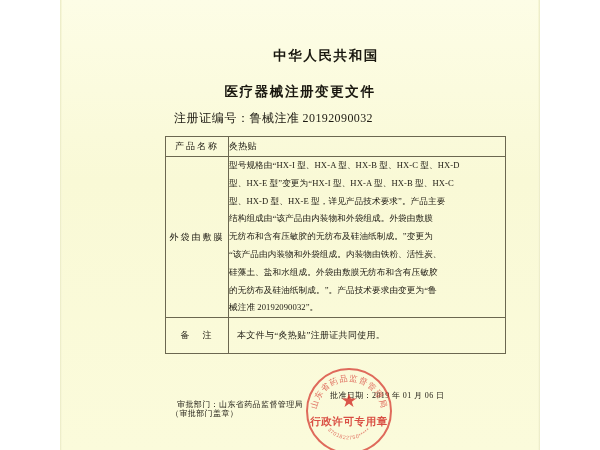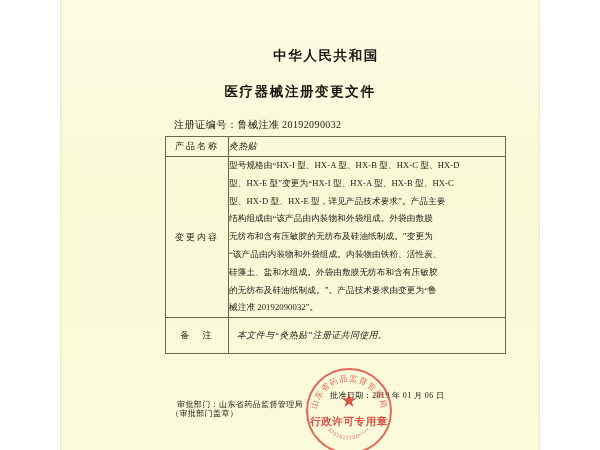--- a/index.html
+++ b/index.html
@@ -66,22 +66,22 @@
     text-align: center;
     font-size: 13.5px;
     font-weight: bold;
     letter-spacing: 1.6px;
     color: #19170f;
     margin-top: 12px;
   }
   .reg-line {
     position: absolute;
     left: 114px;
-    top: 118px;
-    font-size: 10px;
+    top: 110px;
+    font-size: 12px;
     letter-spacing: 0.6px;
     color: #1d1a12;
     white-space: nowrap;
   }
   .reg-line .num {
     font-family: "Liberation Serif", "DejaVu Serif", serif;
     letter-spacing: 0.4px;
   }
   table.doc-table {
     position: absolute;
@@ -102,21 +102,20 @@
     text-align: center;
     font-size: 9px;
     letter-spacing: 2px;
     padding: 5px 0;
     vertical-align: middle;
   }
   td.value-cell {
     padding: 5px 6px 5px 8px;
     font-size: 9px;
     letter-spacing: 0.3px;
-    font-style: italic;
   }
   td.content-cell {
     padding: 7px 7px 7px 8px;
     font-size: 8.6px;
     line-height: 17.8px;
     letter-spacing: 0.1px;
   }
   .row-name td { height: 19px; }
   .content-cell .ln {
     display: block;
@@ -232,21 +231,21 @@
       <span>注册证编号：</span><span class="num">鲁械注准 20192090032</span>
     </div>
 
     <table class="doc-table">
       <tbody>
         <tr class="row-name">
           <td class="label-cell">产品名称</td>
           <td class="value-cell">灸热贴</td>
         </tr>
         <tr>
-          <td class="label-cell">变更内容</td>
+          <td class="label-cell">外袋由敷膜</td>
           <td class="content-cell">
             <span class="ln">型号规格由“HX-I 型、HX-A 型、HX-B 型、HX-C 型、HX-D</span>
             <span class="ln">型、HX-E 型”变更为“HX-I 型、HX-A 型、HX-B 型、HX-C</span>
             <span class="ln">型、HX-D 型、HX-E 型，详见产品技术要求”。产品主要</span>
             <span class="ln">结构组成由“该产品由内装物和外袋组成。外袋由敷膜</span>
             <span class="ln">无纺布和含有压敏胶的无纺布及硅油纸制成。”变更为</span>
             <span class="ln">“该产品由内装物和外袋组成。内装物由铁粉、活性炭、</span>
             <span class="ln">硅藻土、盐和水组成。外袋由敷膜无纺布和含有压敏胶</span>
             <span class="ln">的无纺布及硅油纸制成。”。产品技术要求由变更为“鲁</span>
             <span class="ln">械注准 20192090032”。</span>

